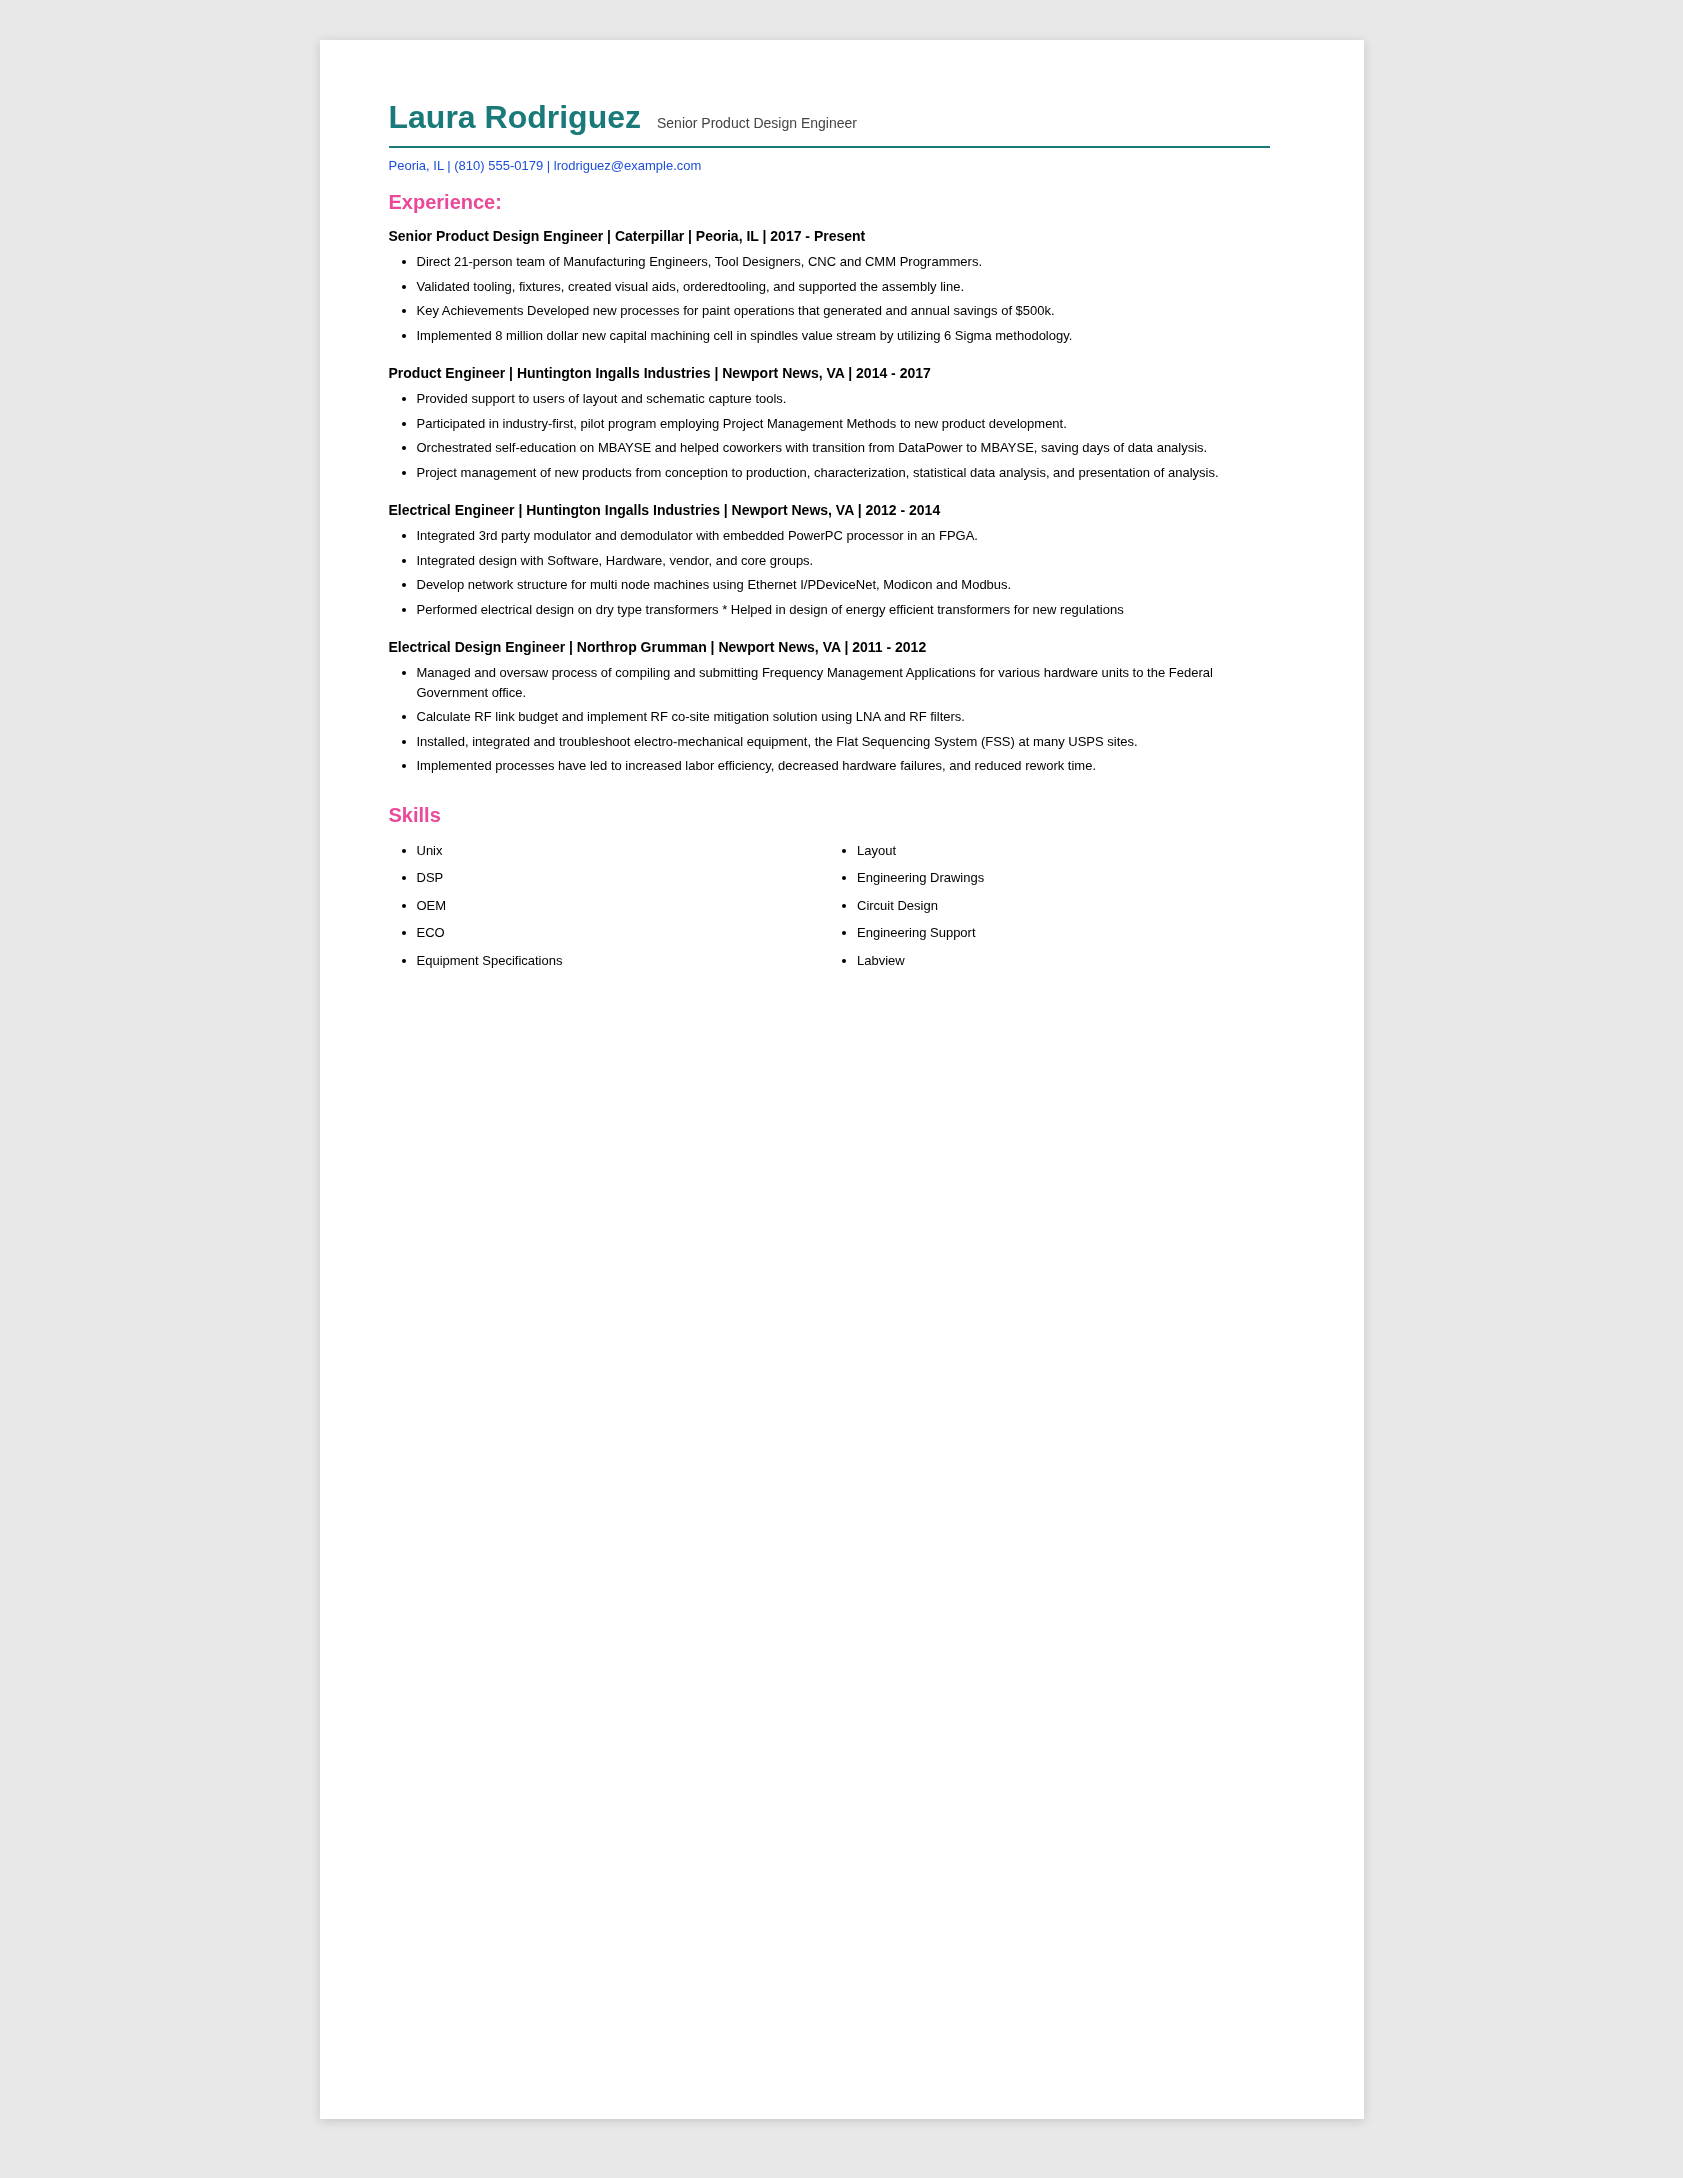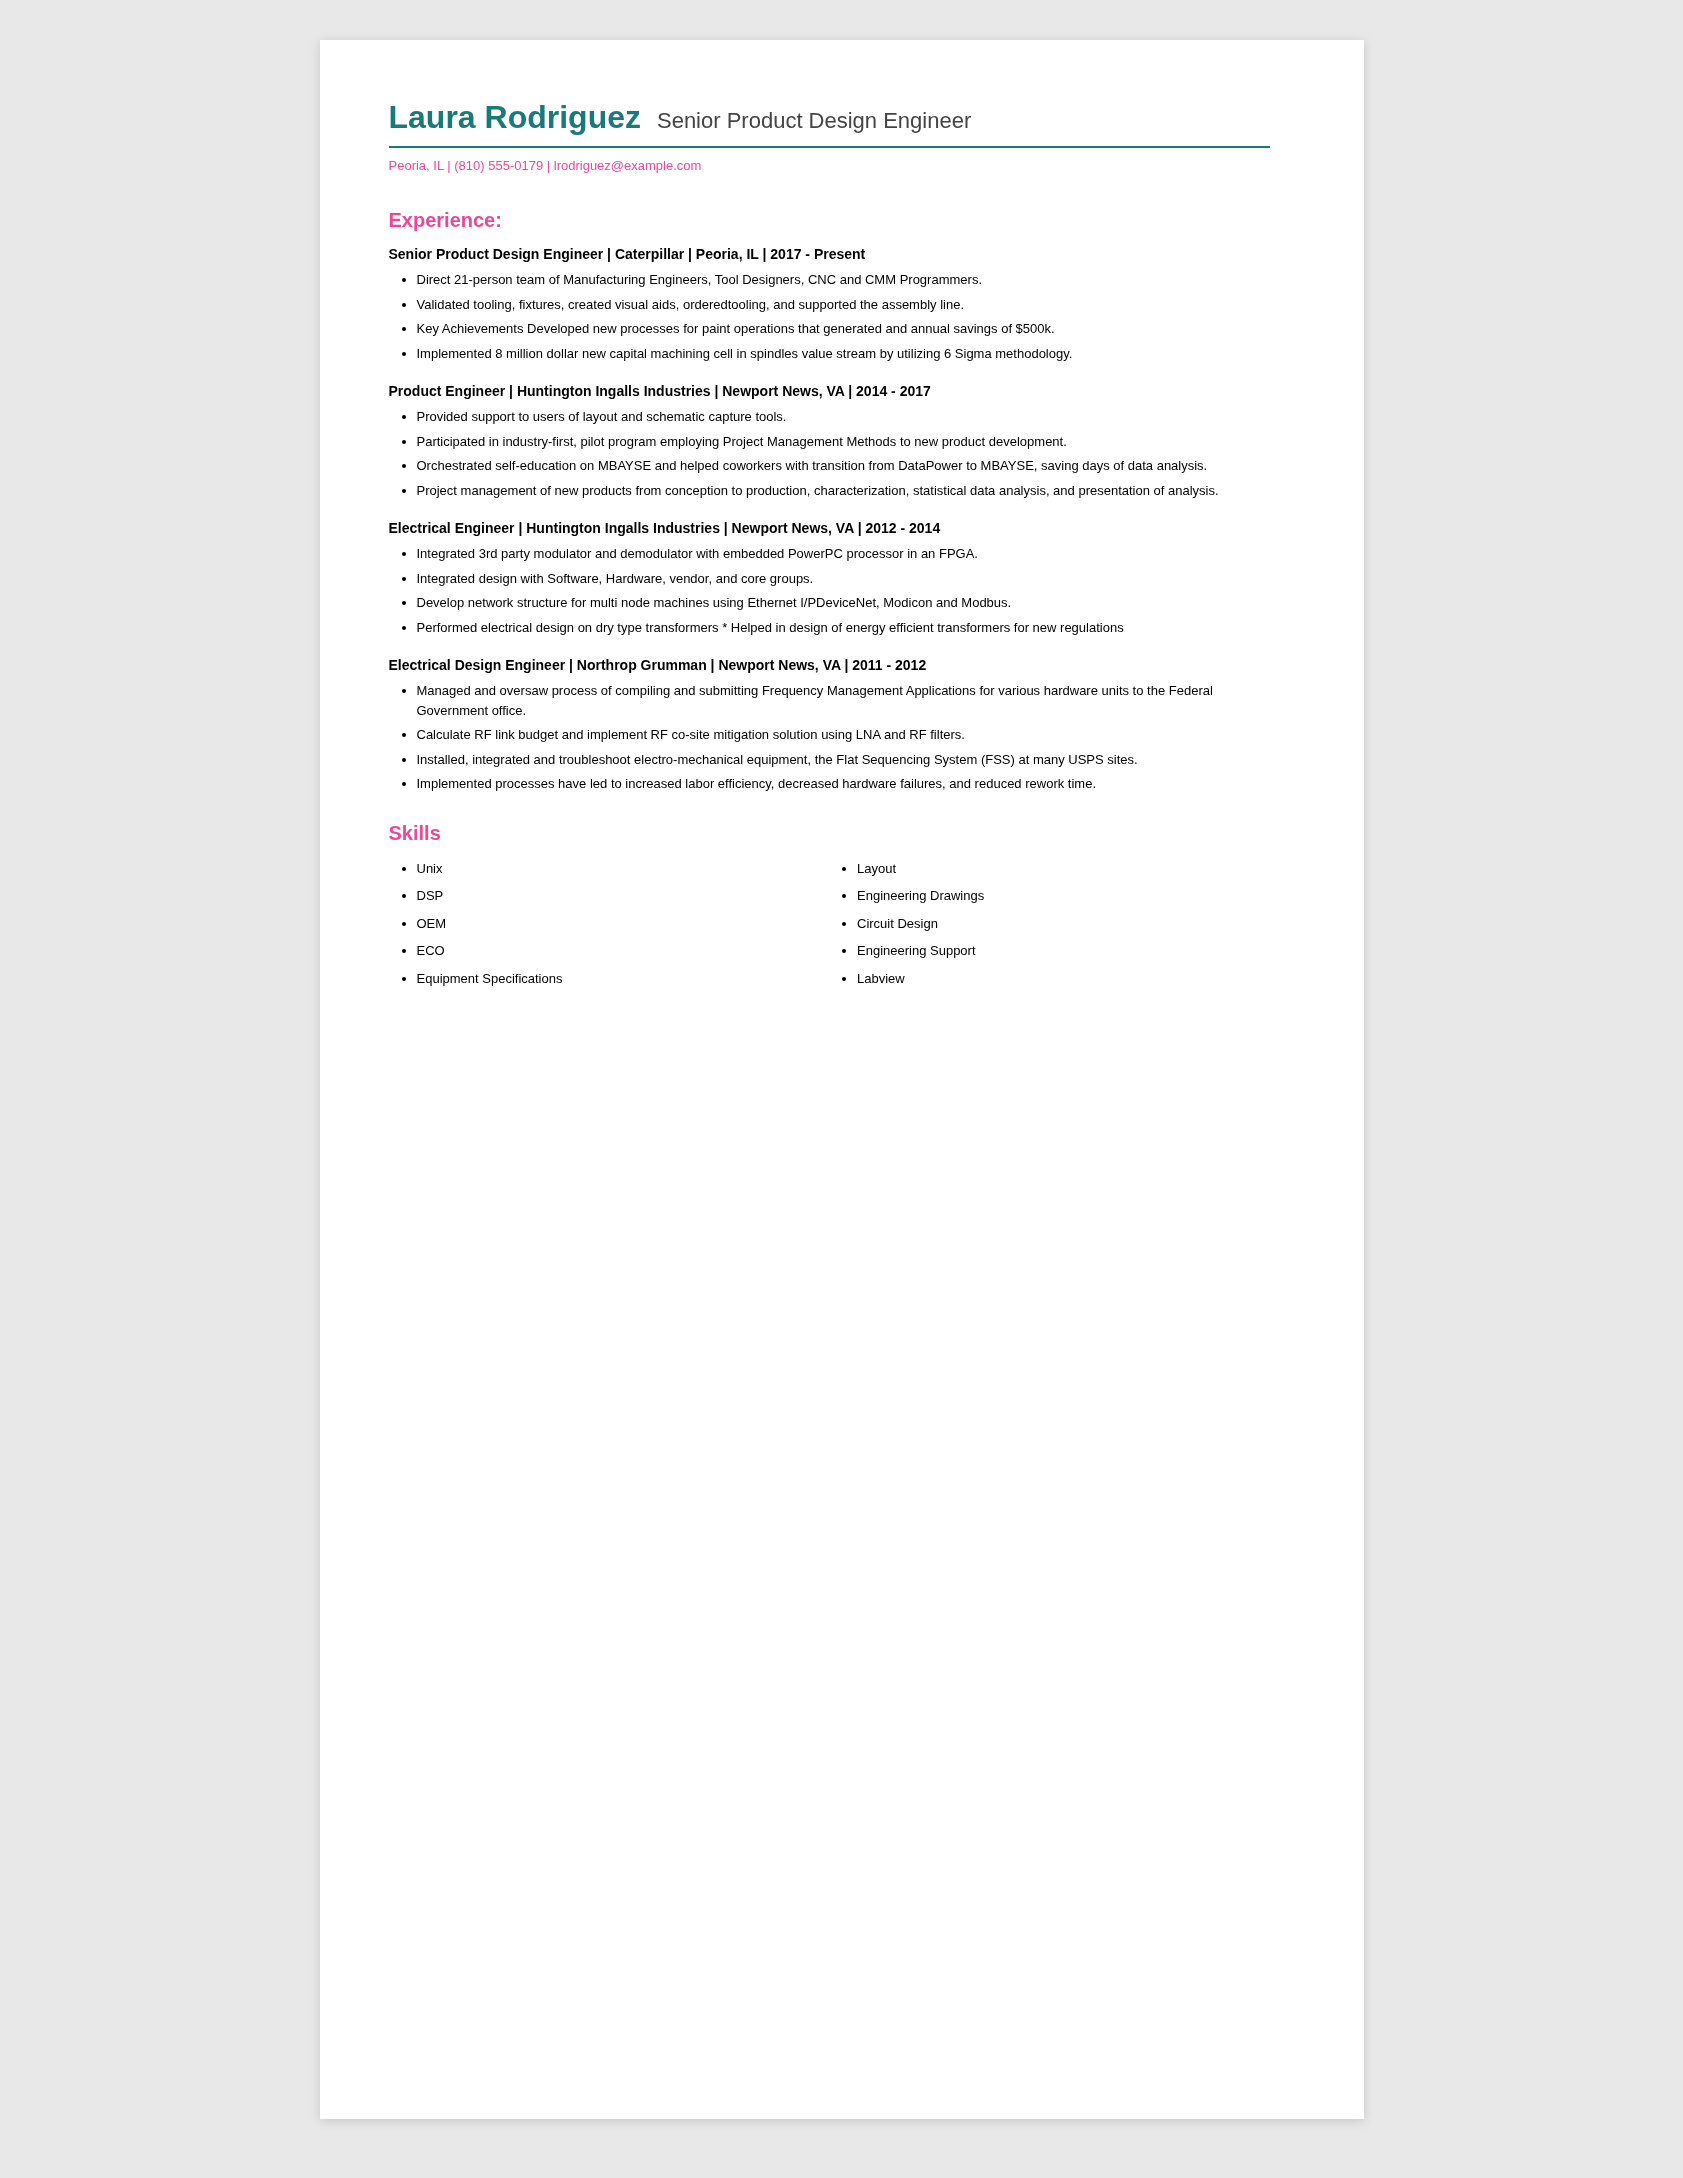--- a/index.html
+++ b/index.html
@@ -35,35 +35,35 @@
       margin-bottom: 10px;
     }
 
     .full-name {
       font-size: 32px;
       font-weight: bold;
       color: #1a7a7a;
     }
 
     .job-title-header {
-      font-size: 22px;
+      font-size: 14px;
       color: #444;
       font-weight: normal;
     }
 
     .divider-line {
       border: none;
       border-top: 2px solid #1a7a7a;
       margin-bottom: 10px;
     }
 
     .contact-info {
       font-size: 13px;
-      color: #ec4899;
-      margin-bottom: 36px;
+      color: #1d4ed8;
+      margin-bottom: 18px;
     }
 
     .section {
       margin-bottom: 28px;
     }
 
     .section-title {
       font-size: 20px;
       font-weight: bold;
       color: #ec4899;

